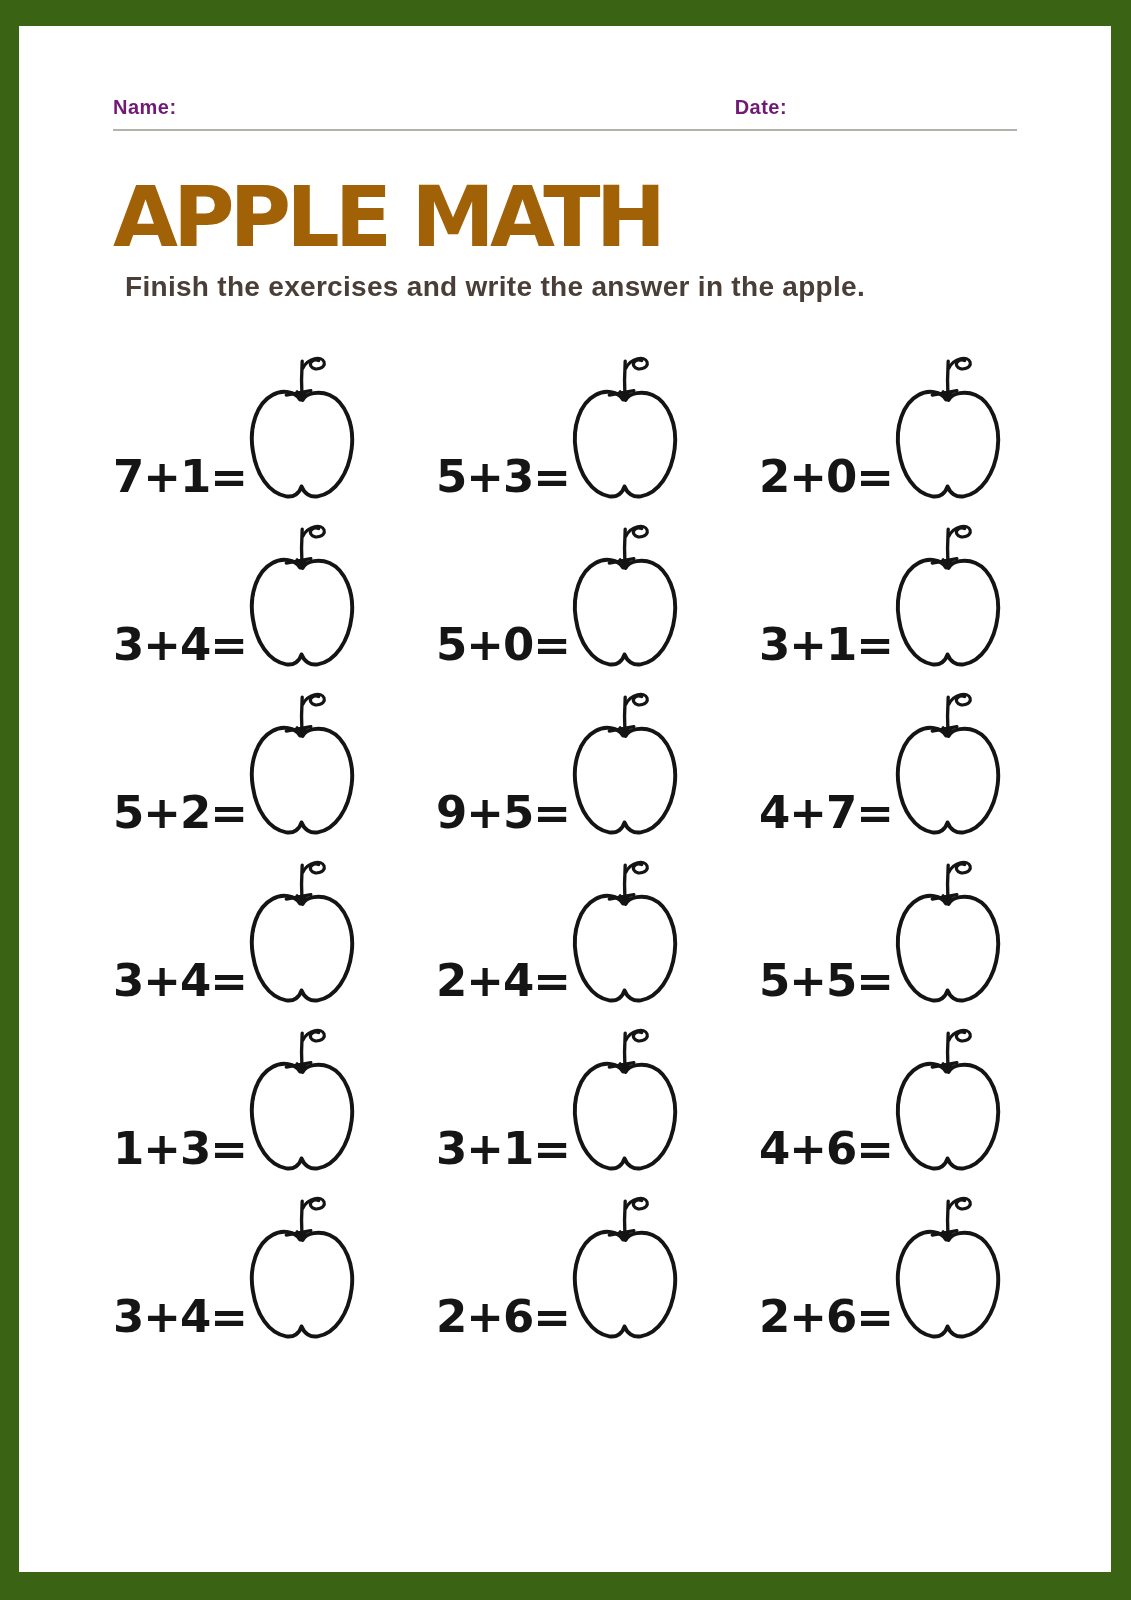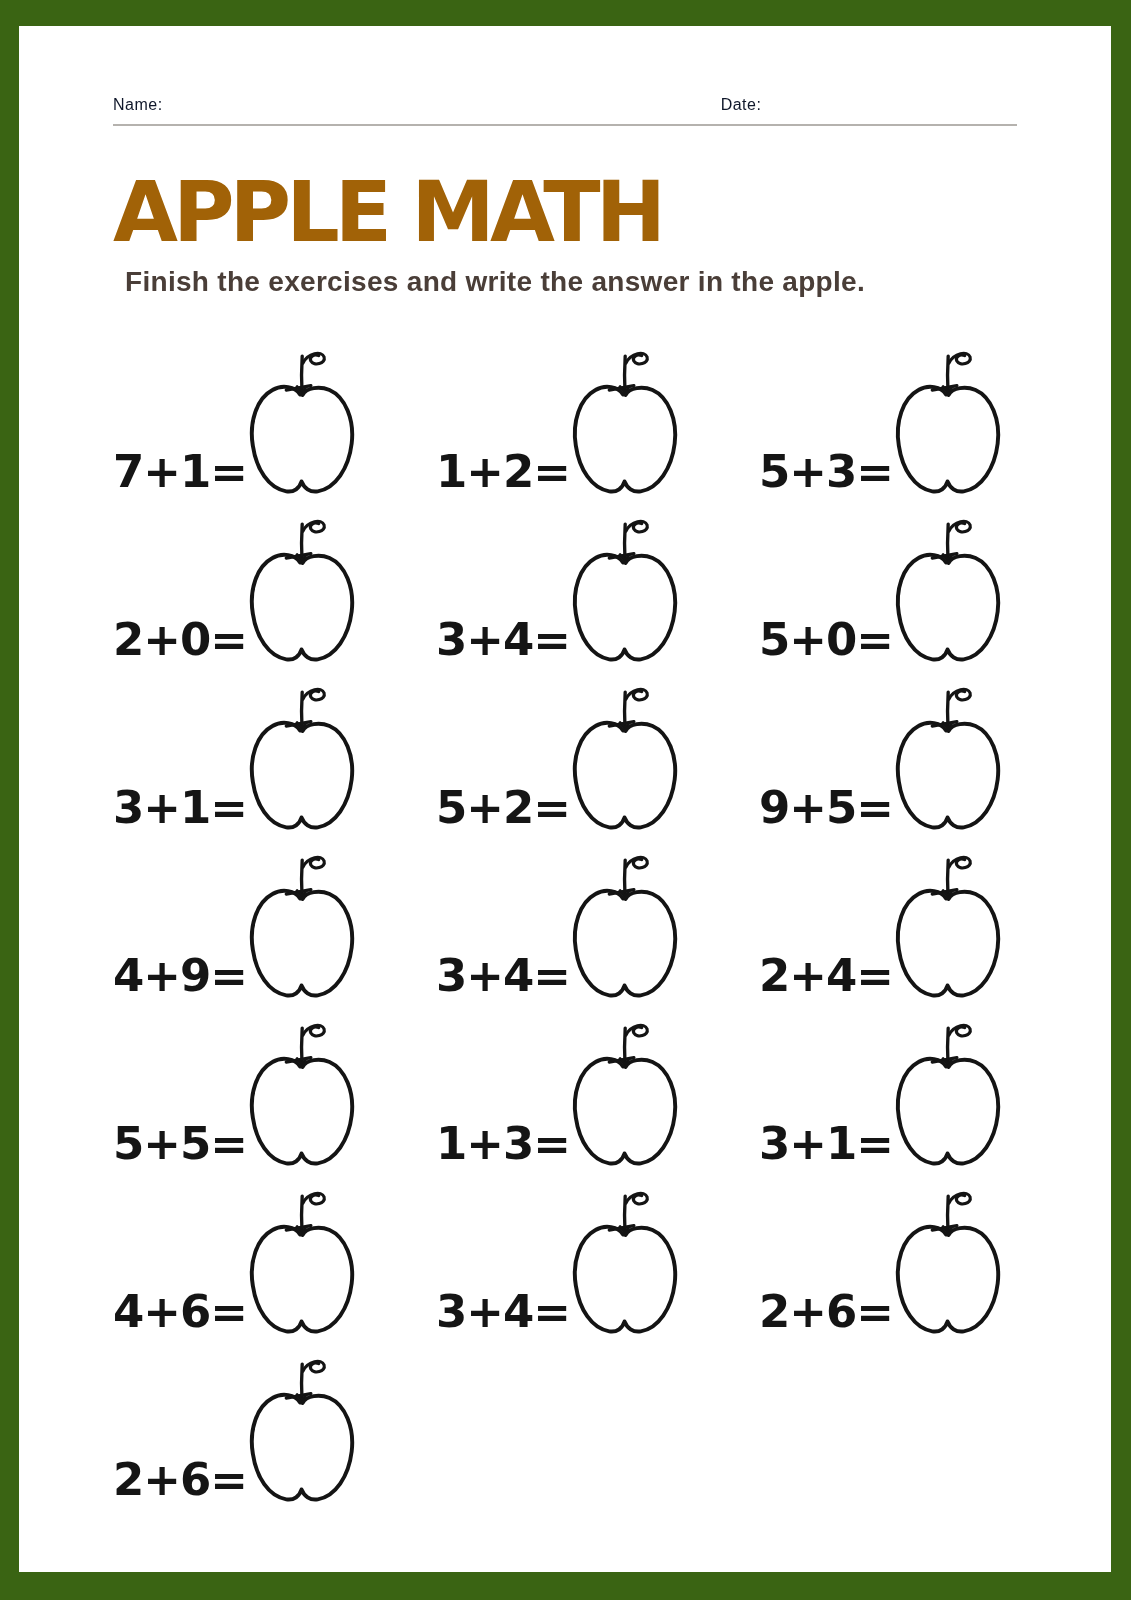--- a/index.html
+++ b/index.html
@@ -28,24 +28,24 @@
   }
   
   .header-row {
     margin-top: 70px;
     display: flex;
     align-items: flex-end;
     border-bottom: 2px solid #b5b2ae;
     padding-bottom: 10px;
   }
   .field-label {
-    font-size: 16px;
+    font-size: 20px;
     letter-spacing: 0.5px;
-    color: #0f172a;
-    font-weight: 400;
+    color: #701a75;
+    font-weight: 700;
   }
   .name-label { }
   .date-label { margin-left: 558px; }
   
   .title {
     margin: 42px 0 0 0;
     font-family: "DejaVu Sans", sans-serif;
     font-weight: 800;
     font-size: 84px;
     line-height: 1.05;
@@ -128,43 +128,20 @@
                C 14 52 6 76 10 100
                C 13.5 124 26 143.5 44 146.5
                C 52 147.8 57.5 143 59.5 136.5
                C 62 143 68 147.8 76 146.5
                C 94 143.5 107.5 123 110.5 98
                C 113.5 74 104 50.5 88 43.5
                C 78 39.2 64.5 41 60.5 48.5" stroke-width="4"></path>
     </svg>
   </div>
 
-  <div class="cell">
-    <span class="equation">1+2=</span>
-    <svg class="apple-svg" viewBox="0 0 120 152" xmlns="http://www.w3.org/2000/svg">
-
-      <path d="M 60 46 C 59.3 34 59.4 22 60.2 9" stroke-width="3.4"></path>
-
-      <path d="M 61 16 C 66 6 80 3 82.5 10 C 84.5 16.5 72 19.5 69 14 C 67 10 72 6.5 77 8.5" stroke-width="3.2"></path>
-
-      <path d="M 44 43.5 L 69 39" stroke-width="3.4"></path>
-
-      <path d="M 55 40 L 60 46 L 64 40.5" stroke-width="3"></path>
-
-      <path d="M 58 48
-               C 53 40 40 37.5 30 43.5
-               C 14 52 6 76 10 100
-               C 13.5 124 26 143.5 44 146.5
-               C 52 147.8 57.5 143 59.5 136.5
-               C 62 143 68 147.8 76 146.5
-               C 94 143.5 107.5 123 110.5 98
-               C 113.5 74 104 50.5 88 43.5
-               C 78 39.2 64.5 41 60.5 48.5" stroke-width="4"></path>
-    </svg>
-  </div>
 
   <div class="cell">
     <span class="equation">5+3=</span>
     <svg class="apple-svg" viewBox="0 0 120 152" xmlns="http://www.w3.org/2000/svg">
 
       <path d="M 60 46 C 59.3 34 59.4 22 60.2 9" stroke-width="3.4"></path>
 
       <path d="M 61 16 C 66 6 80 3 82.5 10 C 84.5 16.5 72 19.5 69 14 C 67 10 72 6.5 77 8.5" stroke-width="3.2"></path>
 
       <path d="M 44 43.5 L 69 39" stroke-width="3.4"></path>
@@ -322,21 +299,21 @@
                C 13.5 124 26 143.5 44 146.5
                C 52 147.8 57.5 143 59.5 136.5
                C 62 143 68 147.8 76 146.5
                C 94 143.5 107.5 123 110.5 98
                C 113.5 74 104 50.5 88 43.5
                C 78 39.2 64.5 41 60.5 48.5" stroke-width="4"></path>
     </svg>
   </div>
 
   <div class="cell">
-    <span class="equation">4+9=</span>
+    <span class="equation">4+7=</span>
     <svg class="apple-svg" viewBox="0 0 120 152" xmlns="http://www.w3.org/2000/svg">
 
       <path d="M 60 46 C 59.3 34 59.4 22 60.2 9" stroke-width="3.4"></path>
 
       <path d="M 61 16 C 66 6 80 3 82.5 10 C 84.5 16.5 72 19.5 69 14 C 67 10 72 6.5 77 8.5" stroke-width="3.2"></path>
 
       <path d="M 44 43.5 L 69 39" stroke-width="3.4"></path>
 
       <path d="M 55 40 L 60 46 L 64 40.5" stroke-width="3"></path>
 

